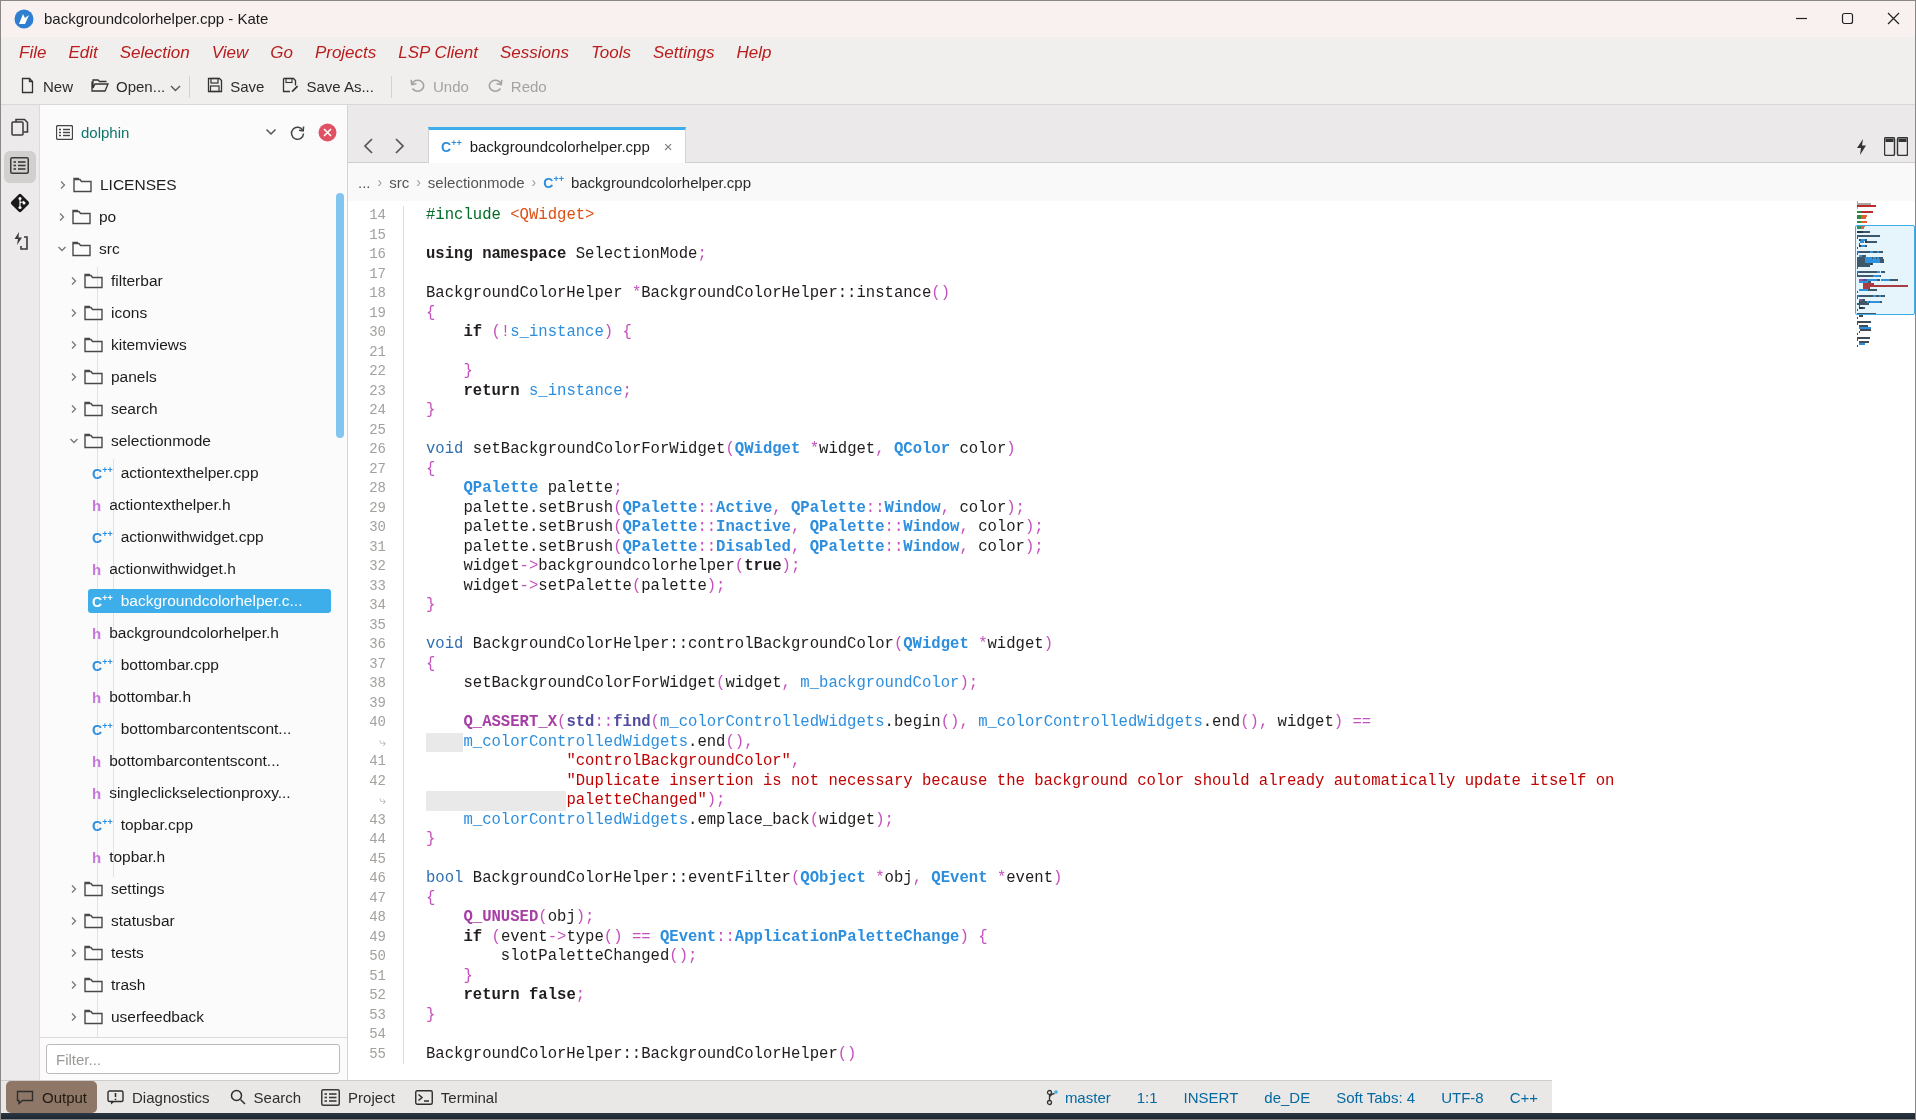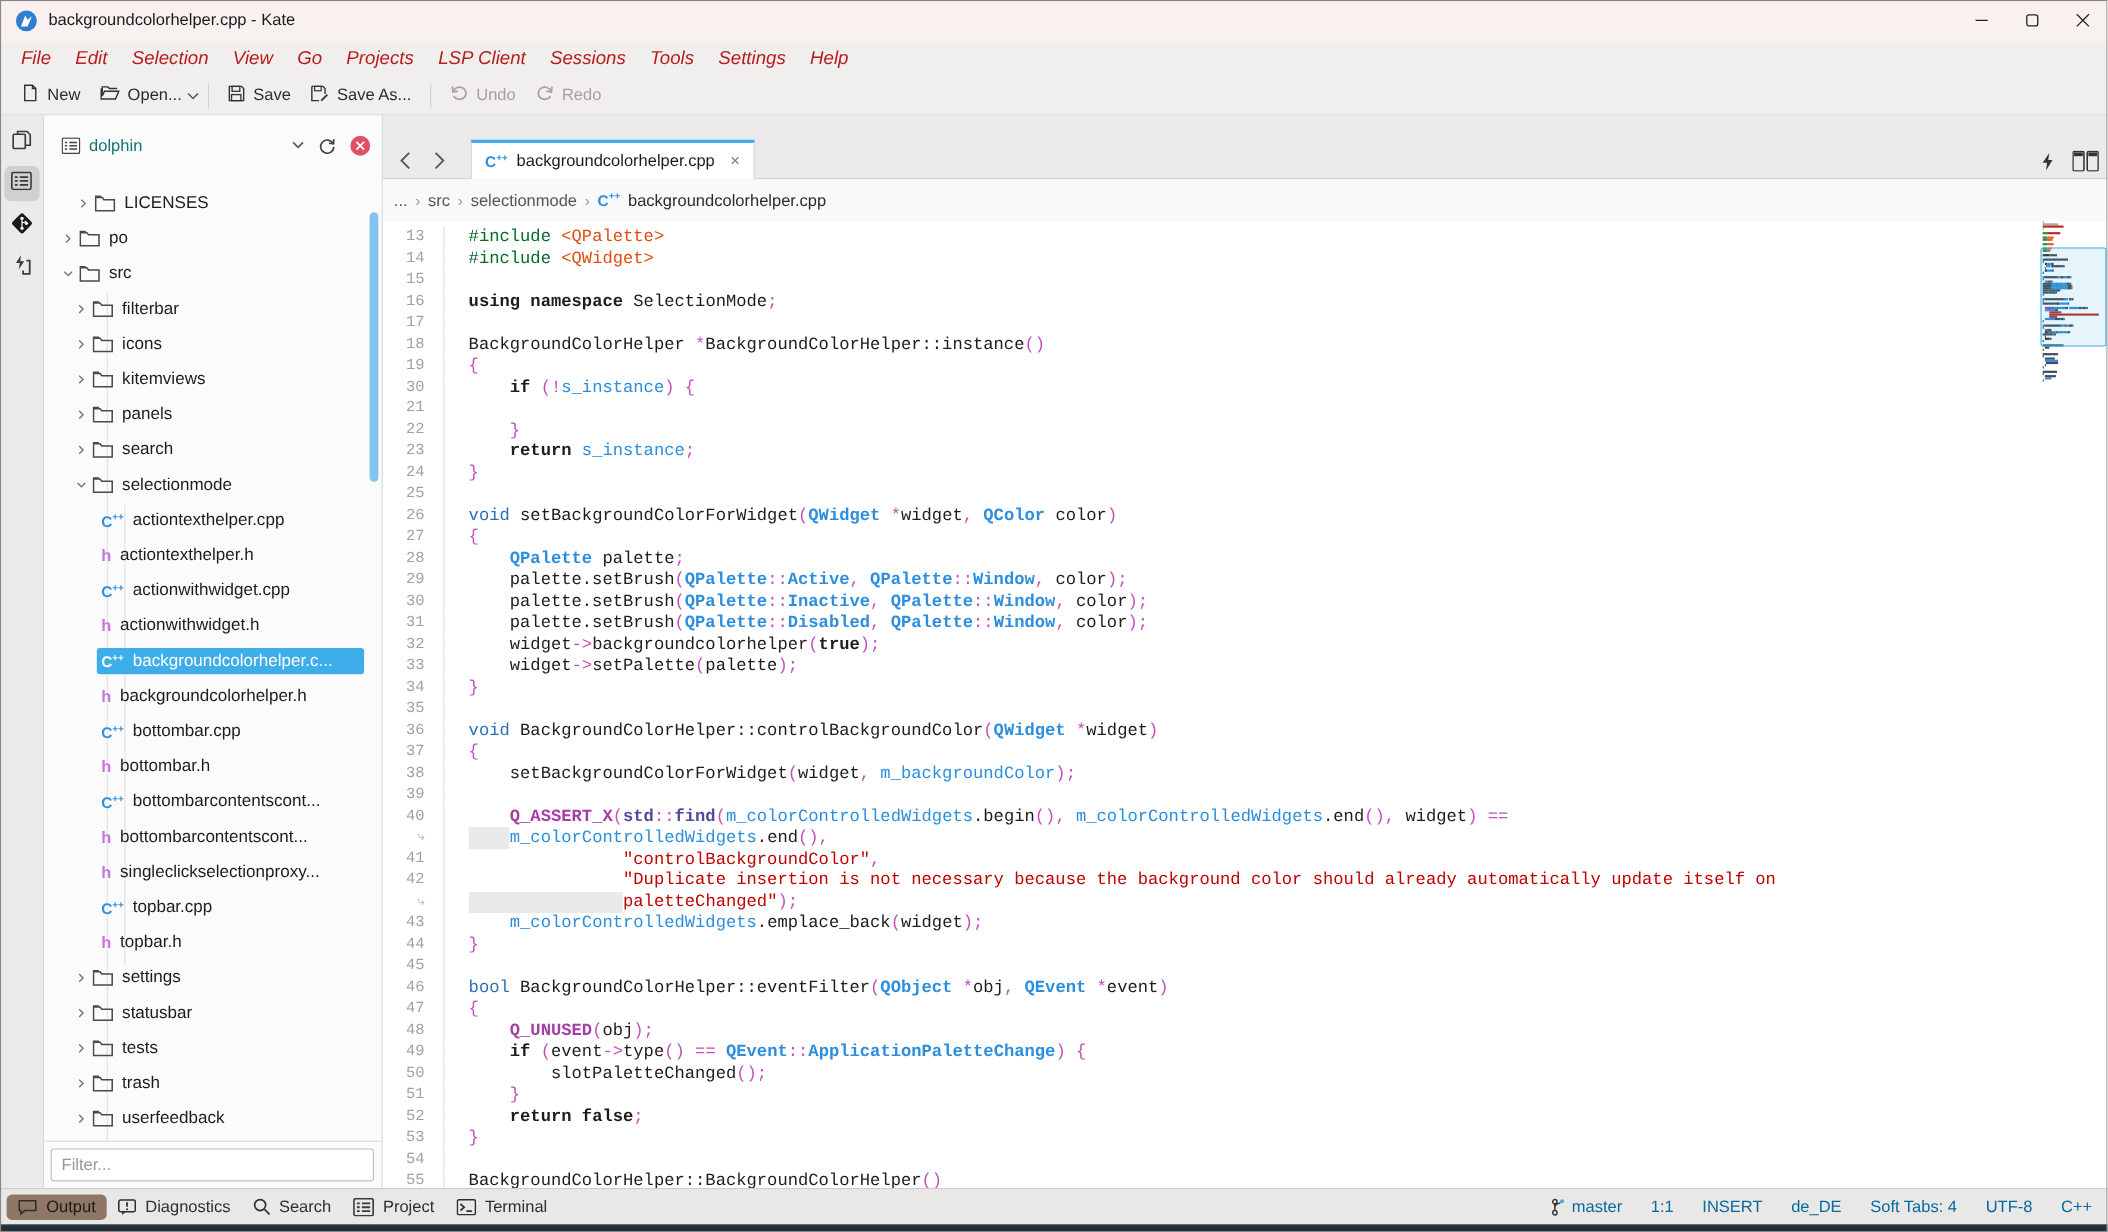--- a/index.html
+++ b/index.html
@@ -85,22 +85,22 @@
   .c-qt{color:#2d8ede;font-weight:bold} .c-mem{color:#2d8ede} .c-mac{color:#a63ea5;font-weight:bold}
   .c-std{color:#514a9e;font-weight:bold} .c-op{color:#c450bd} .c-str{color:#bf0303}
   .c-pp{color:#006e28} .c-inc{color:#dd4f12}
 
   .minimap { position:absolute; left:1509px; top:0; width:58px; }
   .mm-row { height:2px; position:relative; }
   .mm-bar { position:absolute; top:0.3px; height:1.5px; }
   .mm-view { position:absolute; left:-2px; width:60px; border:1px solid #3daee9; background:rgba(61,174,233,0.13); border-radius:2px; }
 
   
-  .bottombar { position:absolute; left:0; top:1080px; width:1916px; height:33px; background:#eae8e7;
-               border-top:1px solid #cfcdcc; display:flex; align-items:center; padding:0 14px 0 6px; }
+  .bottombar { position:absolute; left:0; top:1080px; width:1552px; height:33px; background:#eae8e7;
+               border-top:1px solid #cfcdcc; display:flex; padding:0 14px 0 6px; }
   .bb-tool { display:flex; align-items:center; gap:8px; font-size:15px; color:#2e2e2e; padding:3px 10px; border-radius:5px; }
   .bb-tool.active { background:#8e7767; color:#211a13; }
   .bb-status { margin-left:auto; display:flex; align-items:center; gap:26px; font-size:15px; color:#0369a1; }
   .bb-item { display:flex; align-items:center; gap:6px; }
   .window-edge { position:absolute; left:0; top:1113px; width:1916px; height:7px;
                  background:linear-gradient(#2a3641,#1b2530); }
   .frame { position:absolute; inset:0; border:1px solid #8a8886; pointer-events:none; }
 </style>
 </head>
 <body>
@@ -252,21 +252,21 @@
       <svg width="19" height="19" viewBox="0 0 19 19">
           <circle cx="9.5" cy="9.5" r="9" fill="#e05263"></circle>
           <path d="M6 6 L13 13 M13 6 L6 13" stroke="#fff" stroke-width="1.6"></path>
         </svg>
     </div>
   </div>
   <div class="tree" id="tree">
     <div class="tree-guide" style="left:57px; top:98px; height:770px;"></div>
     <div class="tree-guide" style="left:73px; top:290px; height:418px;"></div>
     <div class="tree-wrap" id="treewrap">
-        <div class="tree-row" style="padding-left: 24px;">
+        <div class="tree-row" style="padding-left: 11px;">
           <div class="tree-inner">
             <span class="tree-chev">
               <svg width="10" height="10" viewBox="0 0 10 10">
                 <path d="M3 1.5 L6.5 5 L3 8.5" fill="none" stroke="#777" stroke-width="1.3"></path>
               </svg>
             </span>
             <span class="tree-ficon">
               <svg width="19" height="16" viewBox="0 0 19 16">
                 <path d="M1 2.5 h6 l1.5 2 h9.5 v10 h-17 Z M1 2.5 v-1 h5" fill="none" stroke="#4a4a4a" stroke-width="1.4"></path>
               </svg>
@@ -612,21 +612,20 @@
       <span class="bc-sep">›</span>
       <span>src</span>
       <span class="bc-sep">›</span>
       <span>selectionmode</span>
       <span class="bc-sep">›</span>
       <span class="bc-icon"><span class="badge-cpp">C<sup>++</sup></span></span>
       <span class="bc-file">backgroundcolorhelper.cpp</span>
     </div>
   <div class="editor">
     <div class="code-area" id="codearea">
-        <div class="code-row"><span class="ln">13</span><span class="fold"></span><span class="ct"><span class="c-pp">#include </span><span class="c-inc">&lt;QPalette&gt;</span></span></div>
         <div class="code-row"><span class="ln">14</span><span class="fold"></span><span class="ct"><span class="c-pp">#include </span><span class="c-inc">&lt;QWidget&gt;</span></span></div>
         <div class="code-row"><span class="ln">15</span><span class="fold"></span><span class="ct"></span></div>
         <div class="code-row"><span class="ln">16</span><span class="fold"></span><span class="ct"><span class="c-kw">using</span><span class="c-n"> </span><span class="c-kw">namespace</span><span class="c-n"> SelectionMode</span><span class="c-op">;</span></span></div>
         <div class="code-row"><span class="ln">17</span><span class="fold"></span><span class="ct"></span></div>
         <div class="code-row"><span class="ln">18</span><span class="fold"></span><span class="ct"><span class="c-n">BackgroundColorHelper </span><span class="c-op">*</span><span class="c-n">BackgroundColorHelper::instance</span><span class="c-op">()</span></span></div>
         <div class="code-row"><span class="ln">19</span><span class="fold"></span><span class="ct"><span class="c-op">{</span></span></div>
         <div class="code-row"><span class="ln">30</span><span class="fold"></span><span class="ct"><span class="c-n">    </span><span class="c-kw">if</span><span class="c-n"> </span><span class="c-op">(!</span><span class="c-mem">s_instance</span><span class="c-op">)</span><span class="c-n"> </span><span class="c-op">{</span></span></div>
         <div class="code-row"><span class="ln">21</span><span class="fold"></span></div>
         <div class="code-row"><span class="ln">22</span><span class="fold"></span><span class="ct"><span class="c-n">    </span><span class="c-op">}</span></span></div>
         <div class="code-row"><span class="ln">23</span><span class="fold"></span><span class="ct"><span class="c-n">    </span><span class="c-kw">return</span><span class="c-n"> </span><span class="c-mem">s_instance</span><span class="c-op">;</span></span></div>

